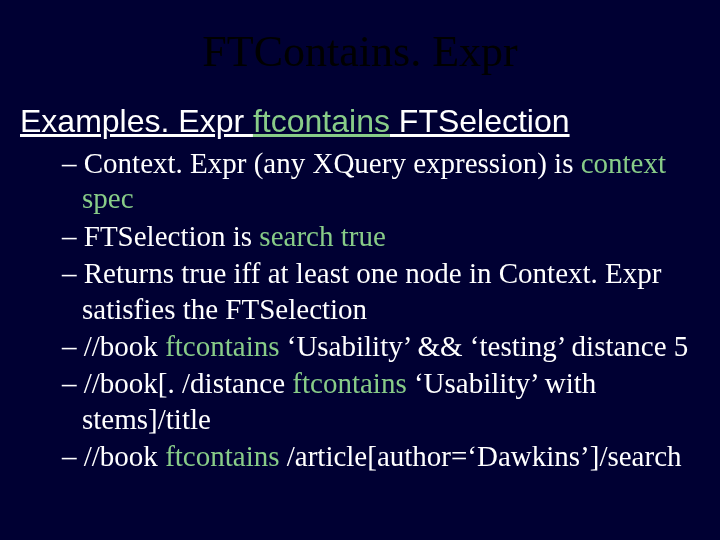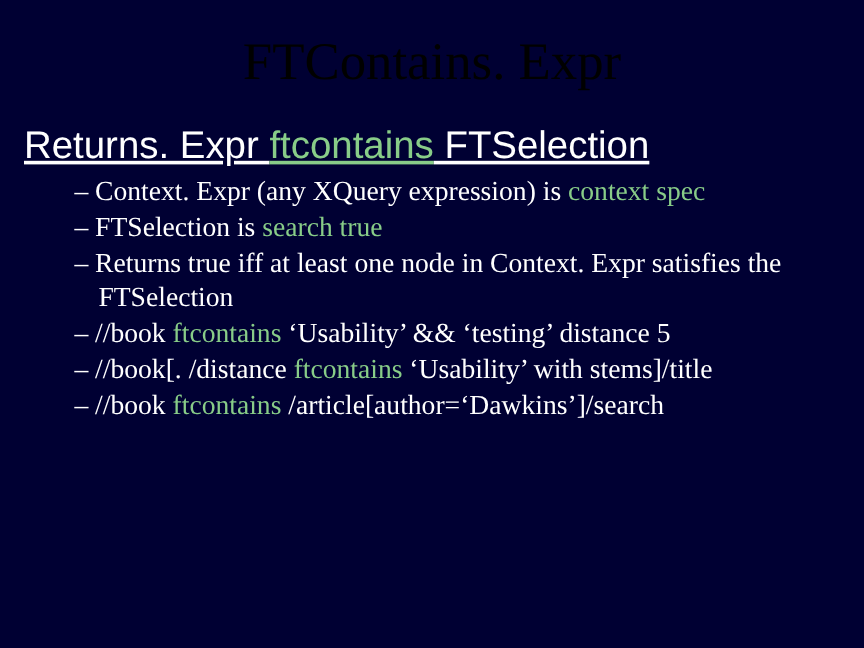--- a/index.html
+++ b/index.html
@@ -26,21 +26,21 @@
     font-weight: normal;
   }
   .line-main {
     font-family: Arial, Helvetica, sans-serif;
     font-size: 32px;
     margin: 0 0 6px 2px;
     letter-spacing: 0px;
   }
   .under { text-decoration: underline; }
   .sub {
-    font-size: 23px;
+    font-size: 29px;
     line-height: 1.22;
     margin-left: 44px;
     text-indent: -20px;
     padding-left: 20px;
     margin-bottom: 2px;
   }
   .bul {
     font-size: 30px;
     margin: 16px 0 6px 6px;
   }
@@ -49,21 +49,21 @@
   .hl-under { color: #88cc88; text-decoration: underline; }
 </style>
 </head>
 <body>
 
 <div class="slide">
 
   <div class="title">FTContains. Expr</div>
 
   <div class="line-main">
-    <span class="under">Returns. Expr </span><span class="hl-under">ftcontains</span><span class="under"> FTSelection</span>
+    <span class="under">Examples. Expr </span><span class="hl-under">ftcontains</span><span class="under"> FTSelection</span>
   </div>
 
   <div class="sub">
     <span>– Context. Expr (any XQuery expression) is </span><span class="hl">context spec</span>
   </div>
   <div class="sub">
     <span>– FTSelection is </span><span class="hl">search true</span>
   </div>
   <div class="sub">– Returns true iff at least one node in Context. Expr satisfies the FTSelection</div>
 

